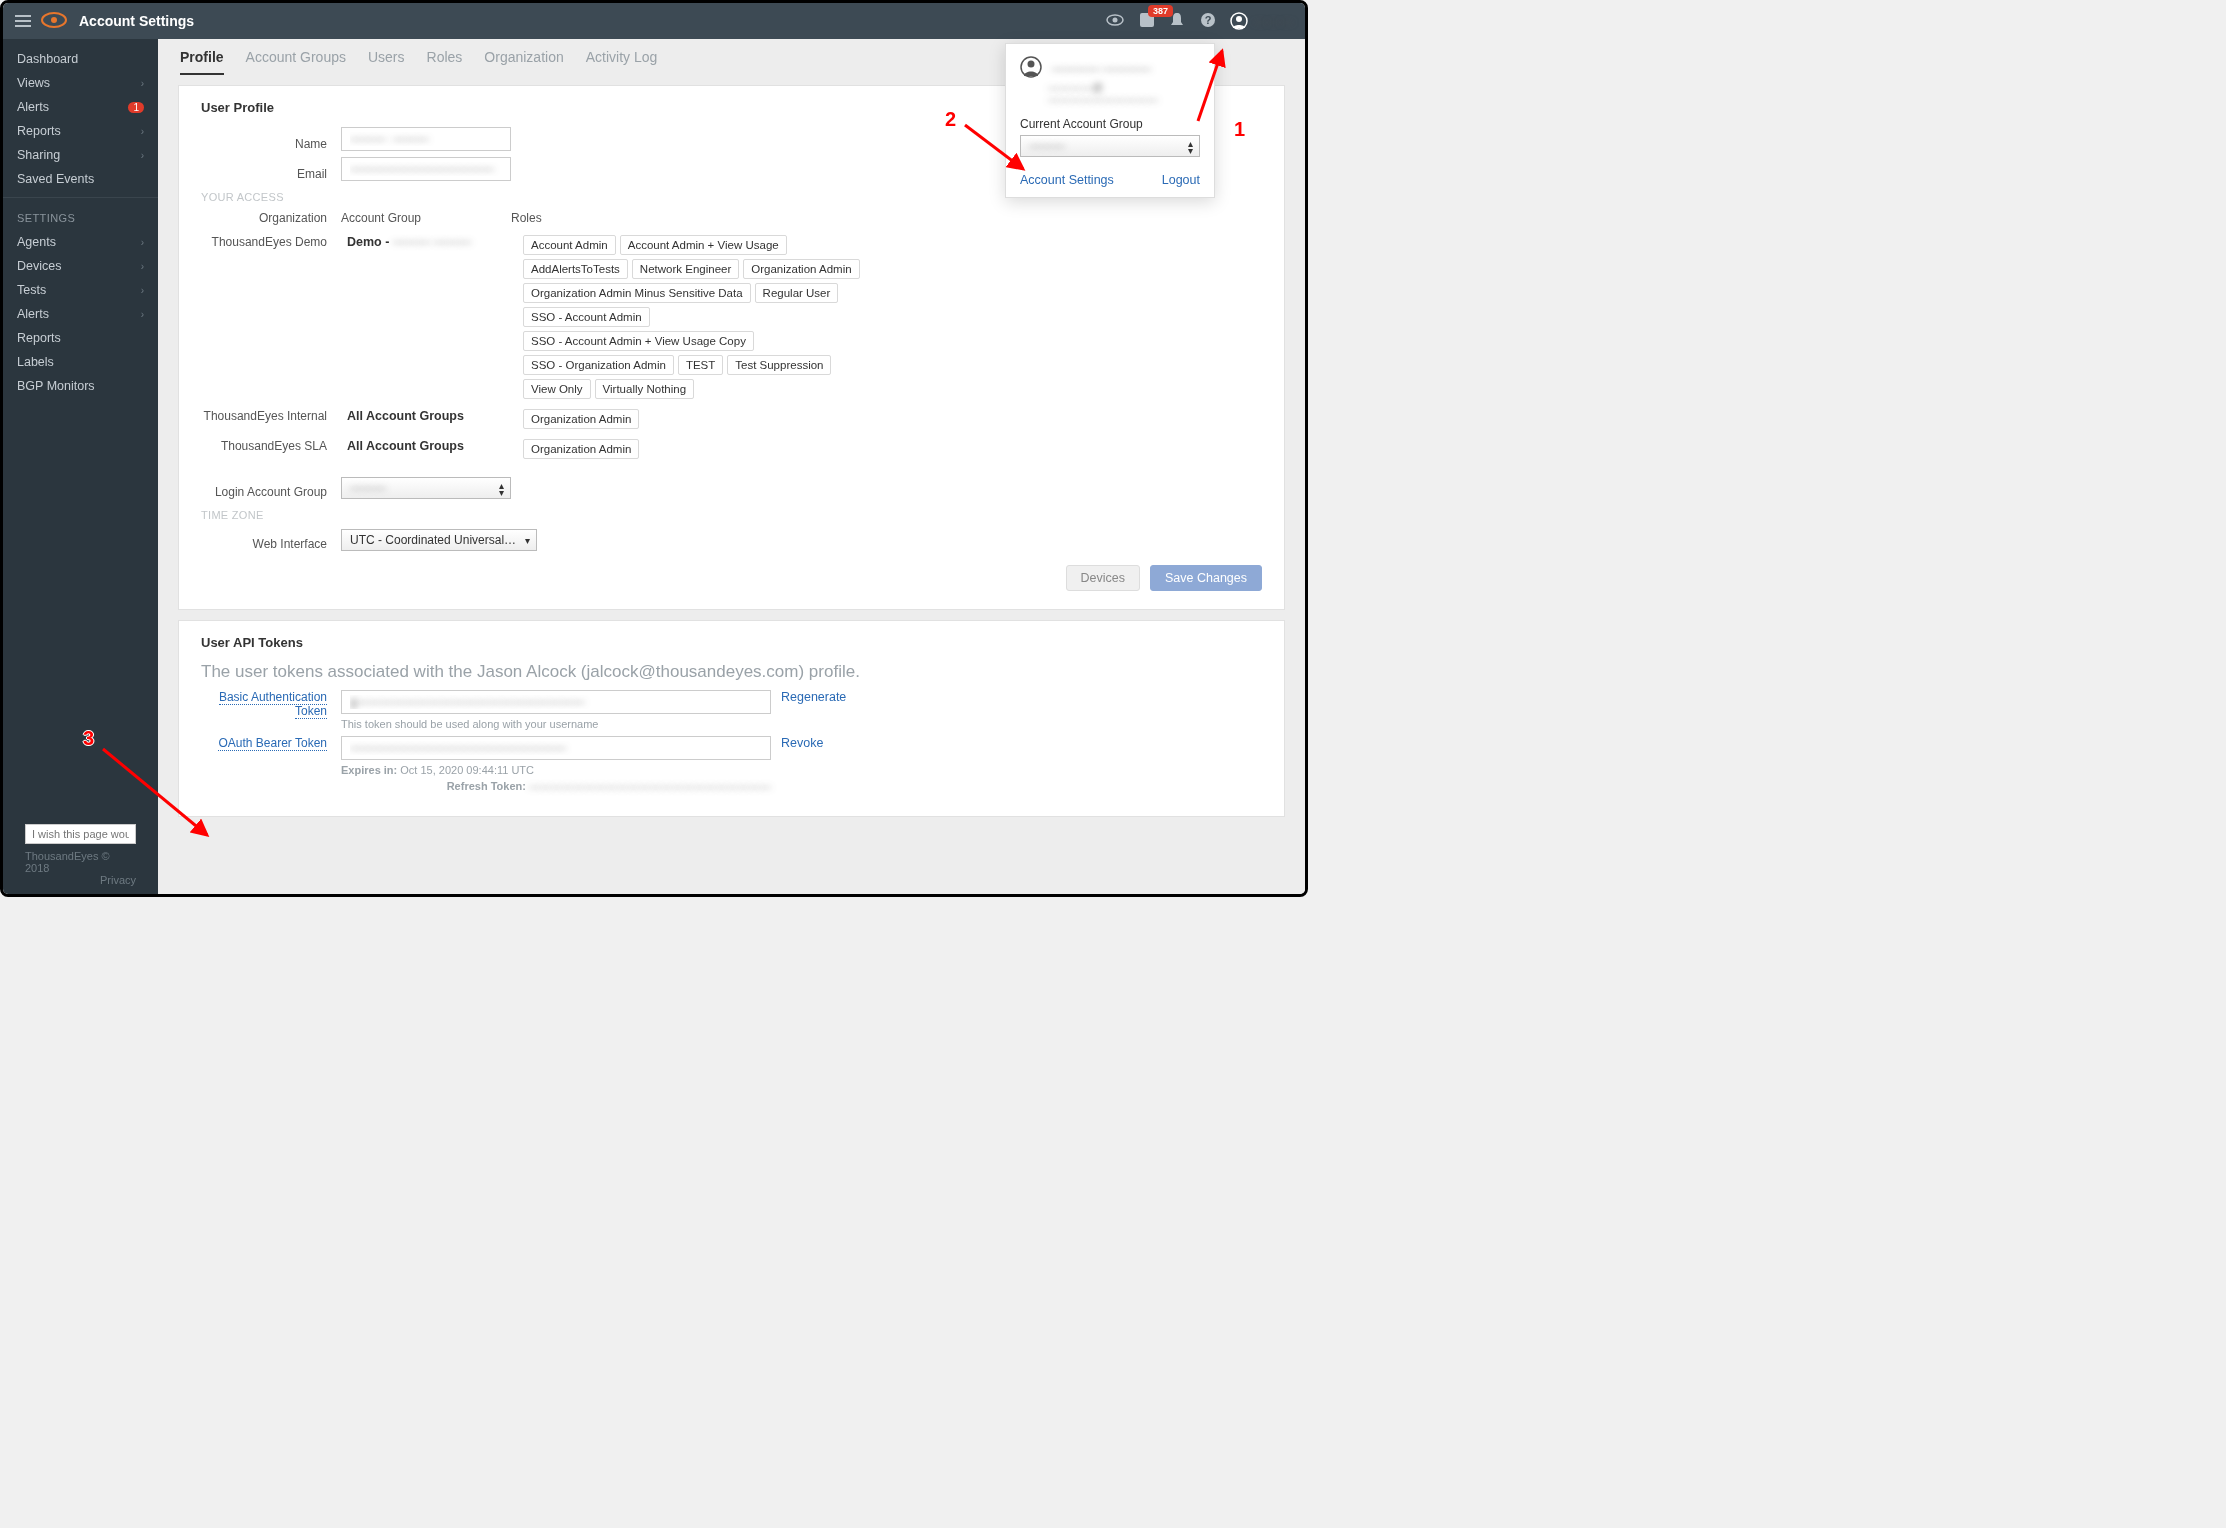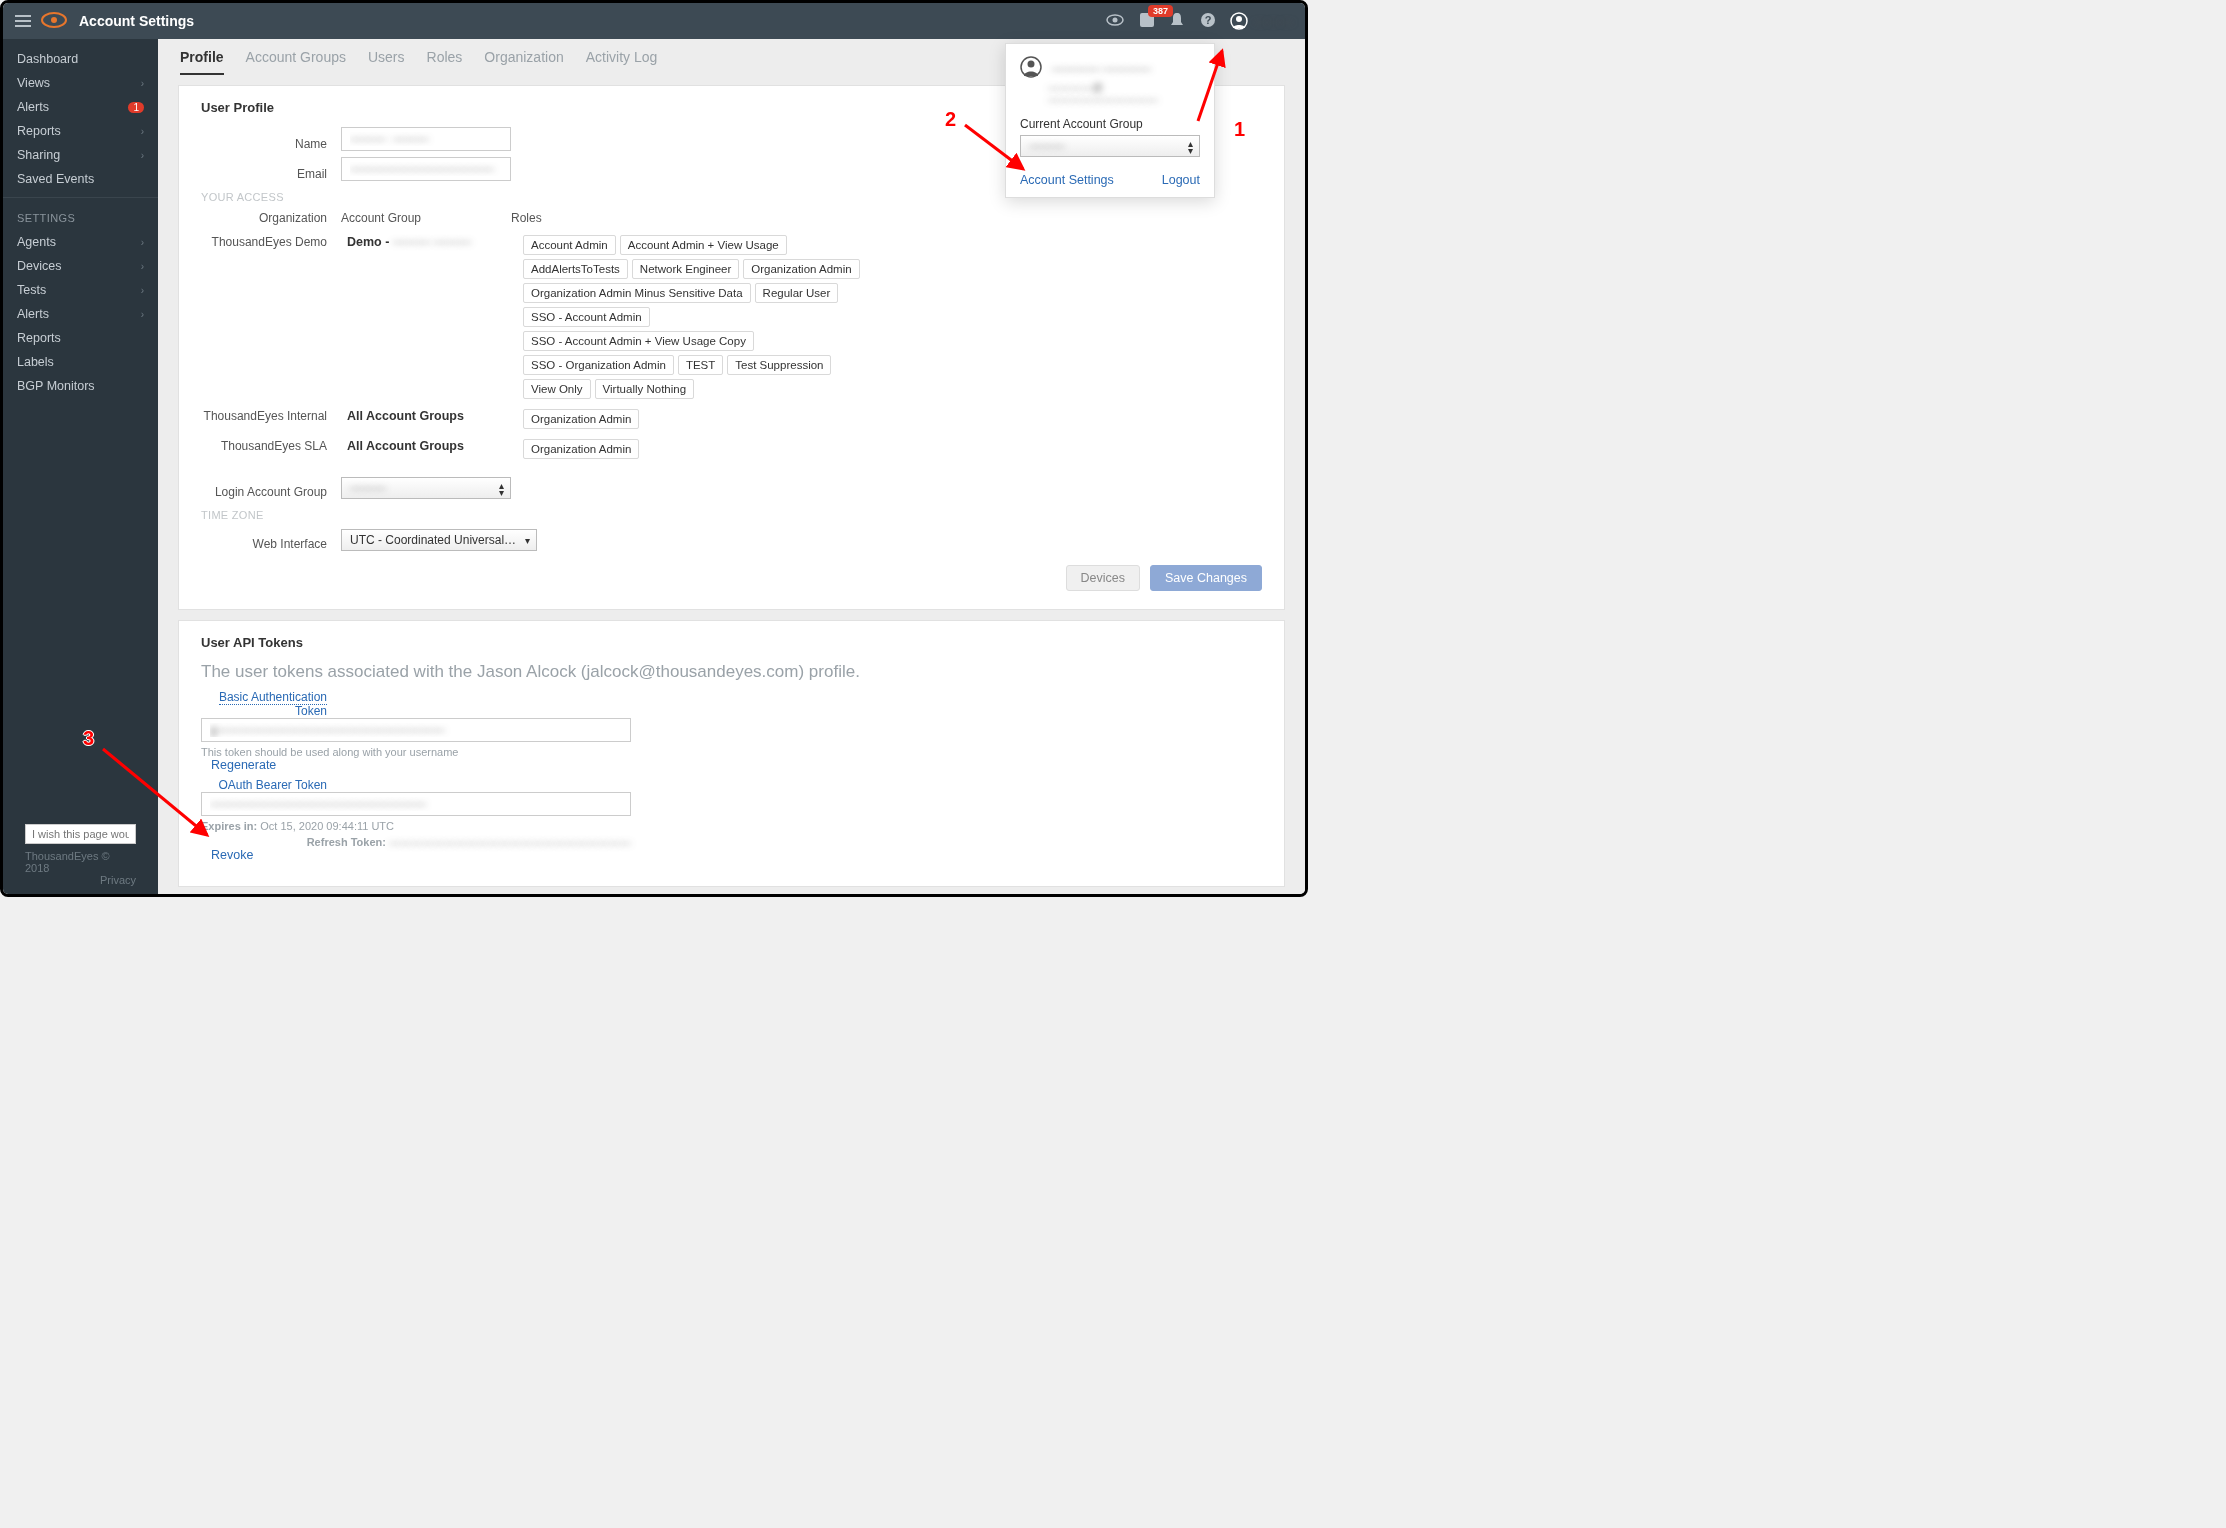--- a/index.html
+++ b/index.html
@@ -47,21 +47,21 @@
 .role-tag { border: 1px solid #d9d9d9; padding: 3px 7px; font-size: 11.5px; background: #fff; border-radius: 2px; white-space: nowrap; }
 .sel { border: 1px solid #bbb; background: linear-gradient(#fff,#eee); padding: 3px 20px 3px 8px; font-size: 12px; position: relative; display: inline-block; min-width: 170px; }
 .sel::after { content: ""; position: absolute; right: 6px; top: 4px; font-size: 10px; line-height: 7px; }
 .sel.up-down::after { content: "▴\A▾"; white-space: pre; }
 .sel.down::after { content: "▾"; top: 7px; }
 .btnrow { display: flex; justify-content: flex-end; gap: 10px; margin-top: 14px; }
 .btn { padding: 5px 14px; font-size: 12.5px; border-radius: 3px; cursor: pointer; }
 .btn.muted { background: #f0f0f0; border: 1px solid #ddd; color: #888; }
 .btn.primary { background: #8ea9d6; border: 1px solid #8ea9d6; color: #fff; }
 .subtitle { font-size: 17px; color: #9aa2a8; margin: 2px 0 8px; }
-.token-row { display: flex; align-items: flex-start; margin: 6px 0; flex-direction: column; }
+.token-row { display: flex; align-items: flex-start; margin: 6px 0; }
 .token-row .tl { width: 140px; text-align: right; padding-right: 14px; font-size: 12px; }
 .token-row .tm { width: 430px; }
 .token-row .tr { padding-left: 10px; font-size: 12.5px; }
 .token-input { border: 1px solid #ccc; padding: 4px 8px; width: 100%; font-size: 12px; }
 .hint { font-size: 11px; color: #9aa2a8; margin-top: 4px; }
 .dropdown { position: absolute; right: 90px; top: 40px; width: 210px; background: #fff; border: 1px solid #ddd; box-shadow: 0 4px 16px rgba(0,0,0,0.15); padding: 12px 14px 10px; z-index: 50; }
 .dropdown .avatar { display: inline-block; vertical-align: middle; margin-right: 6px; }
 .dropdown .uname { vertical-align: middle; font-size: 12px; }
 .dropdown .cag-label { font-size: 12px; margin-top: 12px; color: #333; }
 .dropdown .sel { width: 100%; margin-top: 4px; }

